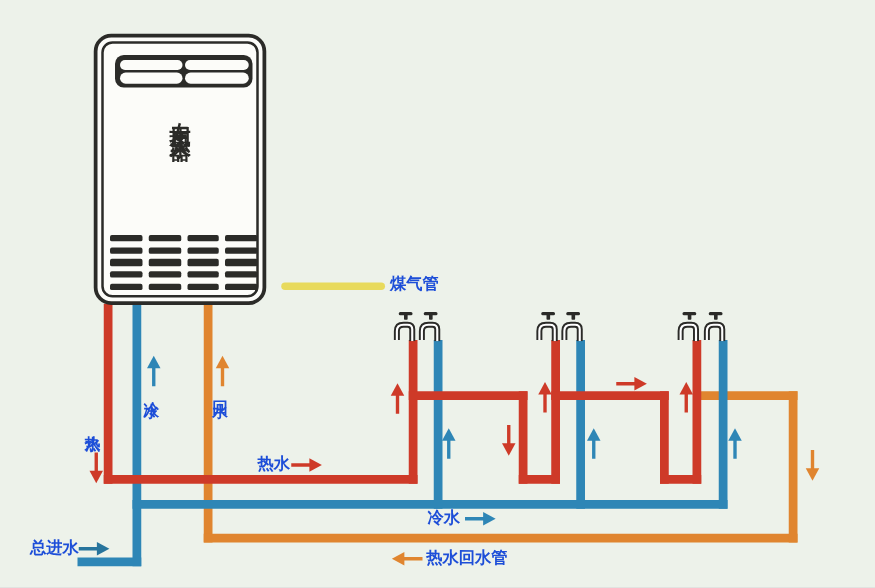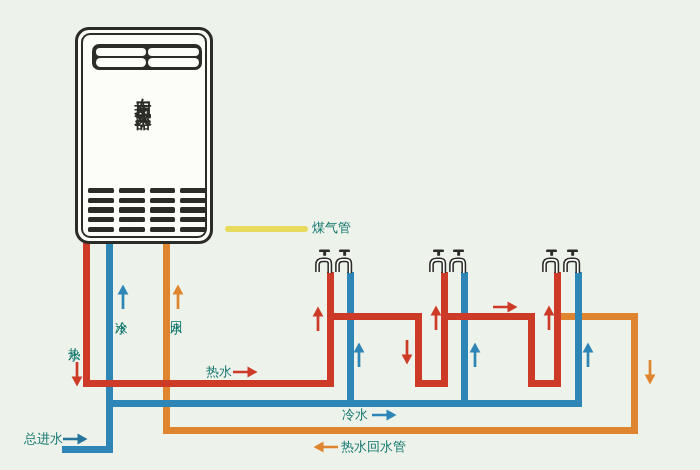--- a/index.html
+++ b/index.html
@@ -3,21 +3,21 @@
 <meta charset="utf-8">
 <style>
   html,body { margin:0; padding:0; background:#d8d8d8; }
   .canvas {
     position:relative; width:700px; height:470px; margin:0 auto;
     background:#edf2ea; overflow:hidden;
     font-family:"DejaVu Sans","Liberation Sans",sans-serif;
   }
   .pipe { position:absolute; }
   .lbl {
-    position:absolute; font-weight:normal; font-size:13px; color:#0f766e;
+    position:absolute; font-weight:bold; font-size:13px; color:#1d4ed8;
     white-space:nowrap; line-height:1.05;
   }
   .lbl-v {
     writing-mode:vertical-rl; text-orientation:upright;
     font-size:12.5px; letter-spacing:1px; white-space:normal;
   }
   #lbl-gas        { left:312px; top:221px; }
   #lbl-hot-v      { left:68px;  top:338px; }
   #lbl-cold-v     { left:115px; top:311px; }
   #lbl-return-v   { left:170px; top:311px; }

